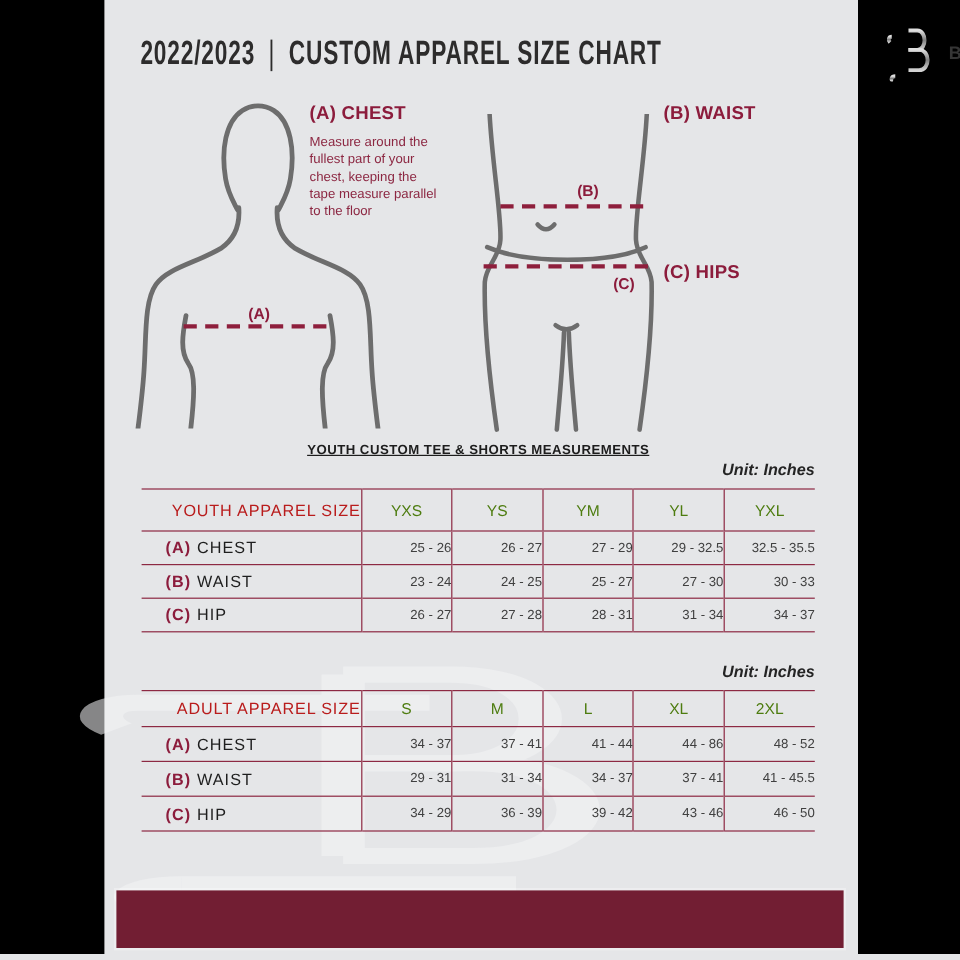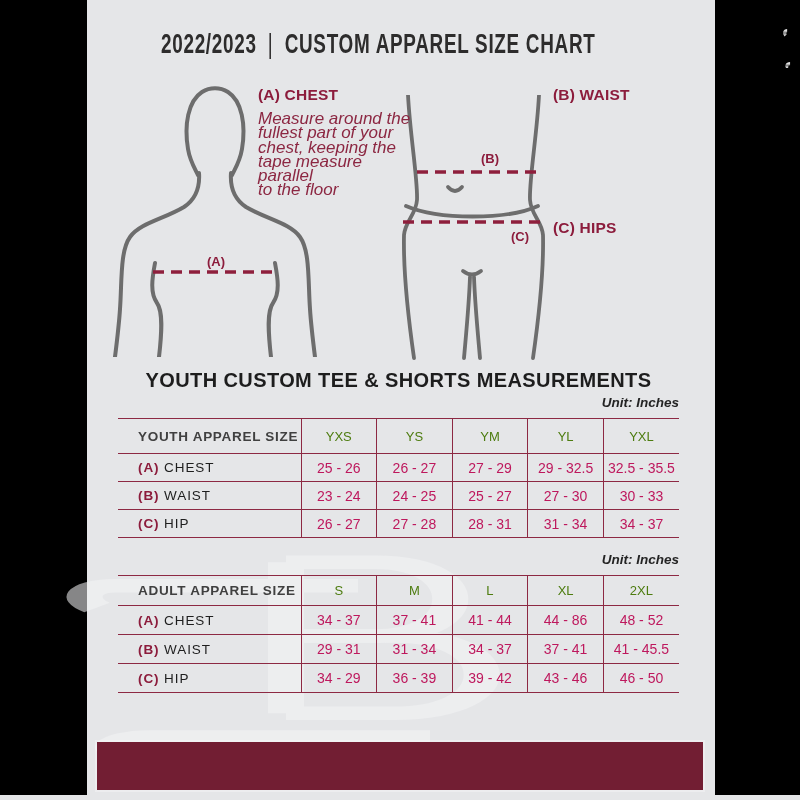--- a/index.html
+++ b/index.html
@@ -8,47 +8,47 @@
     position:relative; background:#e5e6e8; overflow:hidden;
     font-family:"Liberation Sans", sans-serif; color:#1e1e1e;
   }
   .side-bar { position:absolute; top:0; height:795px; background:#000; }
   .side-bar.left { left:0; width:87px; }
   .side-bar.right { left:715px; width:85px; }
   .page { position:absolute; left:87px; top:0; width:628px; height:800px; }
 
   
   .hdr { position:absolute; top:20px; left:30px; right:26px; height:48px;
-         display:flex; justify-content:space-between; align-items:center;margin-left:44px; }
+         display:flex; justify-content:space-between; align-items:center; }
   .hdr-left { display:flex; gap:16px; align-items:center; white-space:nowrap;
               font-weight:bold; font-size:27px; color:#2d2c2c; letter-spacing:1px;
               transform:scale(0.70,1.04); transform-origin:left center; }
   .hdr-left .divider { font-weight:normal; color:#2d2c2c; }
   .brand { display:flex; align-items:center; gap:9px; }
   .brand-text { font-size:15px; font-weight:bold; letter-spacing:4.5px; color:#353535; }
 
   
   .g-head { position:absolute; font-size:15.5px; font-weight:bold; color:#8c1c3c; letter-spacing:.2px; }
-  .g-body { position:absolute; font-size:17px; line-height:14.3px; font-style:italic;
+  .g-body { position:absolute; font-size:11px; line-height:14.3px; 
             color:#8c2742; white-space:pre-line; }
   .fig { position:absolute; }
 
   
   .section { position:absolute; left:31px; width:561px; text-align:center; }
-  .sec-title { font-size:20px; font-weight:bold; letter-spacing:.4px; color:#1d1d1d; }
+  .sec-title { font-size:11px; font-weight:bold; letter-spacing:.4px; color:#1d1d1d;text-decoration:underline; }
   .sec-unit { font-size:13.5px; font-style:italic; font-weight:bold; color:#242424; margin-top:3px;text-align:right; }
   table { width:100%; border-collapse:collapse; table-layout:fixed; margin-top:8px; }
   col.c0 { width:183px; }
   thead tr { border-top:1.5px solid #8d2943; border-bottom:1.5px solid #8d2943; }
   tbody tr { border-bottom:1.5px solid #8d2943; }
   th + th, td + td { border-left:1.5px solid #8d2943; }
   th { font-size:13px; font-weight:normal; color:#4d7c0f; }
   th.first, td.rowlab { text-align:left; padding-left:20px; }
-  th.first { font-weight:bold; color:#404040; font-size:13.5px; letter-spacing:.7px; }
-  td { font-size:14px; text-align:center; color:#be185d; }
+  th.first { font-weight:normal; color:#b91c1c; font-size:13.5px; letter-spacing:.7px;text-align:right; }
+  td { font-size:11px; text-align:right; color:#404040; }
   td.rowlab { font-size:13.5px; letter-spacing:.9px; color:#1e1e1e; }
   .pfx { color:#8c1c3c; font-weight:bold; }
   .t-youth th { height:35px; } .t-youth td { height:28px; }
   .t-adult th { height:30px; } .t-adult td { height:29px; }
 
   .wm { position:absolute; left:-35px; top:542px; pointer-events:none; opacity:.55; }
 
   .footer { position:absolute; left:10px; top:742px; width:606px; height:48px;
             background:#721e33; box-shadow:0 0 0 2px rgba(255,255,255,.30); }
 </style>

